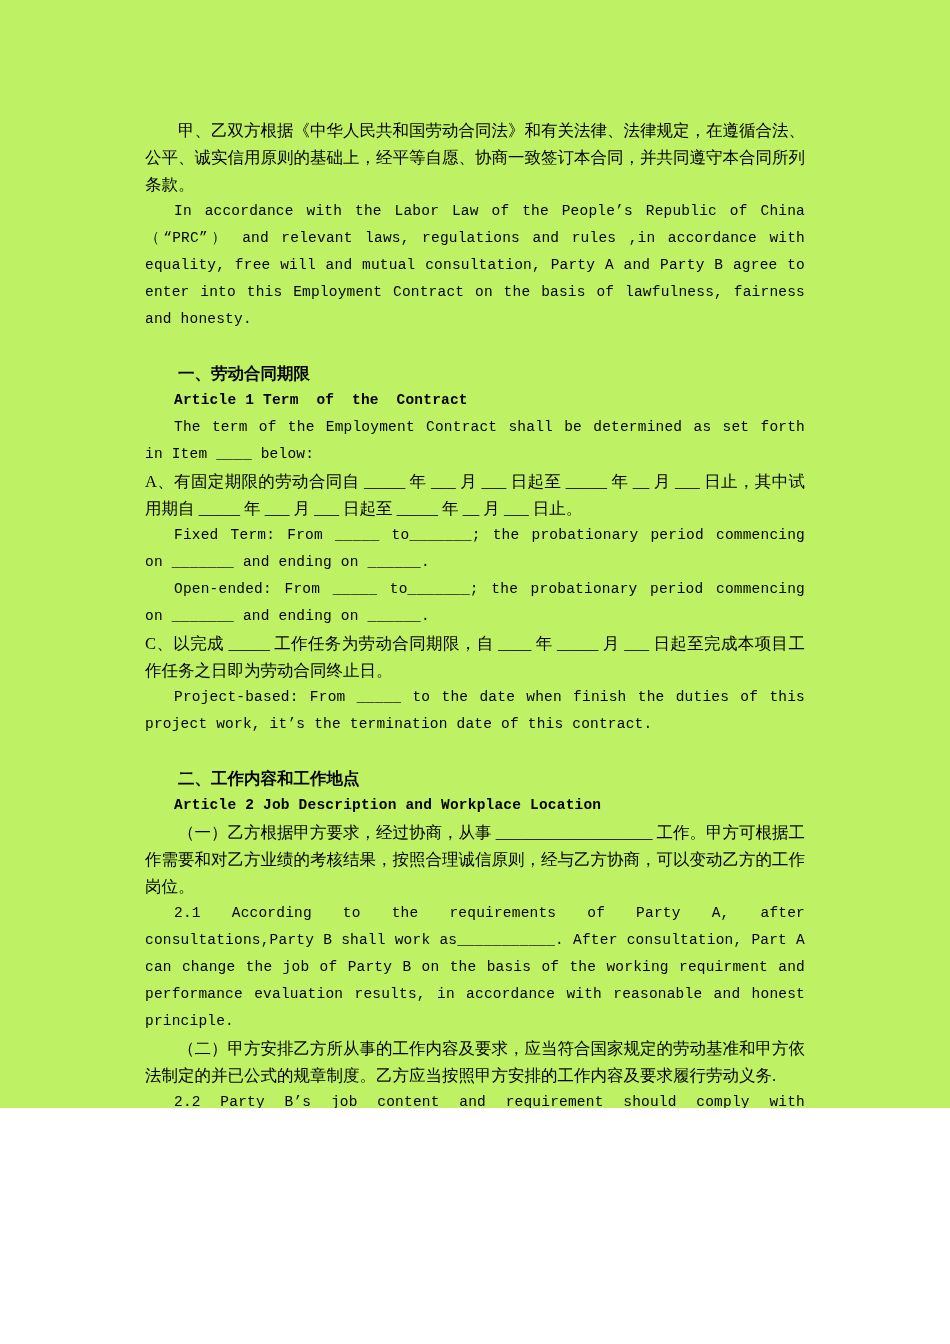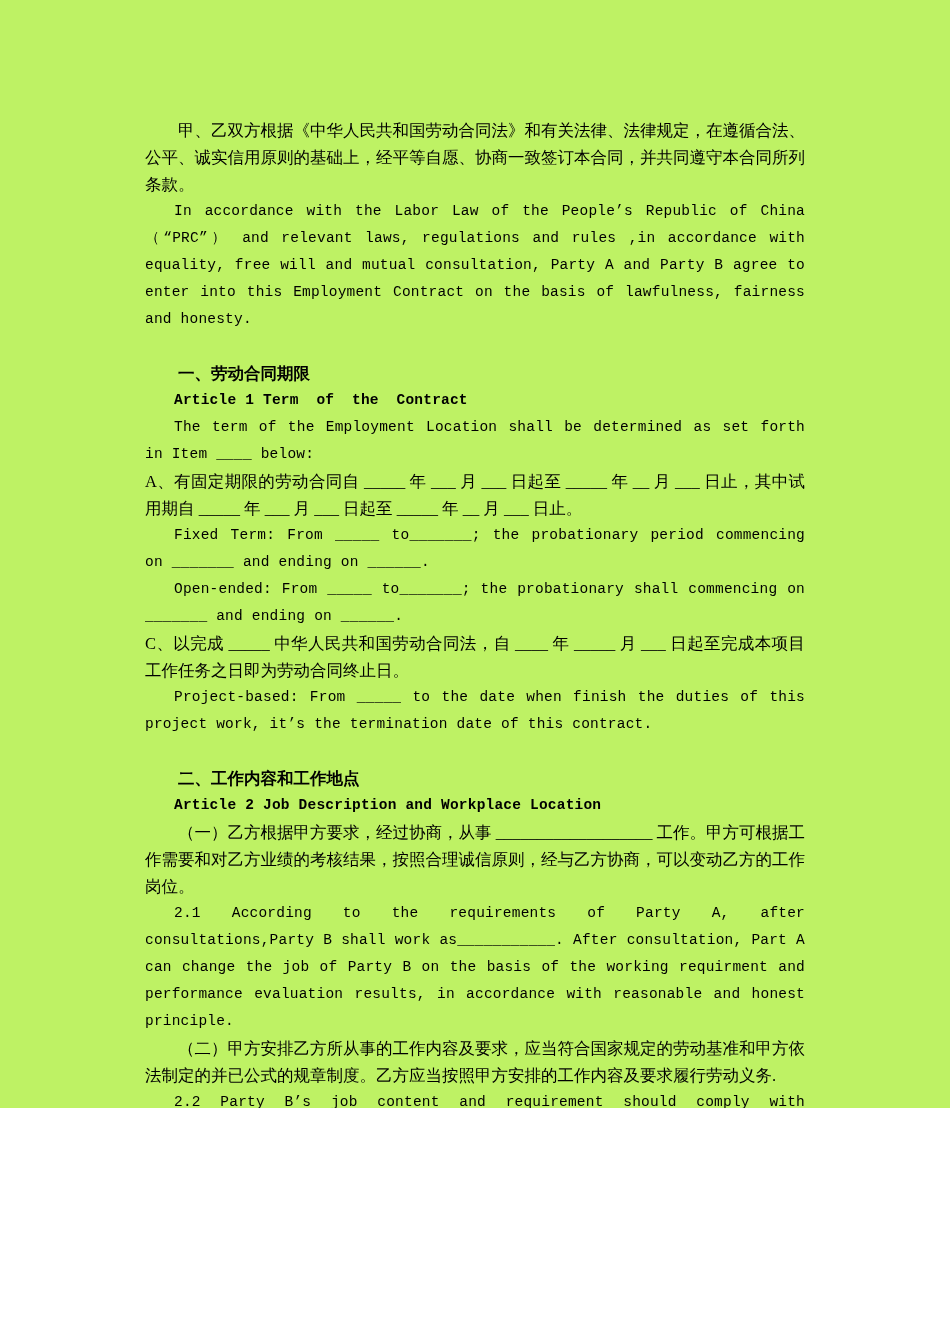--- a/index.html
+++ b/index.html
@@ -54,25 +54,25 @@
   <div class="content">
 
     <section>
       <p class="cn indent">甲、乙双方根据《中华人民共和国劳动合同法》和有关法律、法律规定，在遵循合法、公平、诚实信用原则的基础上，经平等自愿、协商一致签订本合同，并共同遵守本合同所列条款。</p>
       <p class="en indent">In accordance with the Labor Law of the People’s Republic of China （“PRC”） and relevant laws, regulations and rules ,in accordance with equality, free will and mutual consultation, Party A and Party B agree to enter into this Employment Contract on the basis of lawfulness, fairness and honesty.</p>
     </section>
 
     <section>
       <p class="cn indent bold gap prewrap">一、劳动合同期限</p>
       <p class="en indent bold prewrap">Article 1 Term  of  the  Contract</p>
-      <p class="en indent">The term of the Employment Location shall be determined as set forth in Item ____ below:</p>
+      <p class="en indent">The term of the Employment Contract shall be determined as set forth in Item ____ below:</p>
       <p class="cn">A、有固定期限的劳动合同自 _____ 年 ___ 月 ___ 日起至 _____ 年 __ 月 ___ 日止，其中试用期自 _____ 年 ___ 月 ___ 日起至 _____ 年 __ 月 ___ 日止。</p>
       <p class="en indent">Fixed Term: From _____ to_______; the probationary period commencing on _______ and ending on ______.</p>
-      <p class="en indent">Open-ended: From _____ to_______; the probationary shall commencing on _______ and ending on ______.</p>
-      <p class="cn">C、以完成 _____ 中华人民共和国劳动合同法，自 ____ 年 _____ 月 ___ 日起至完成本项目工作任务之日即为劳动合同终止日。</p>
+      <p class="en indent">Open-ended: From _____ to_______; the probationary period commencing on _______ and ending on ______.</p>
+      <p class="cn">C、以完成 _____ 工作任务为劳动合同期限，自 ____ 年 _____ 月 ___ 日起至完成本项目工作任务之日即为劳动合同终止日。</p>
       <p class="en indent">Project-based: From _____ to the date when finish the duties of this project work, it’s the termination date of this contract.</p>
     </section>
 
     <section>
       <p class="cn indent bold gap">二、工作内容和工作地点</p>
       <p class="en indent bold">Article 2 Job Description and Workplace Location</p>
       <p class="cn indent">（一）乙方根据甲方要求，经过协商，从事 ___________________ 工作。甲方可根据工作需要和对乙方业绩的考核结果，按照合理诚信原则，经与乙方协商，可以变动乙方的工作岗位。</p>
       <p class="en indent">2.1 According to the requirements of Party A, after consultations,Party B shall work as___________. After consultation, Part A can change the job of Party B on the basis of the working requirment and performance evaluation results, in accordance with reasonable and honest principle.</p>
       <p class="cn indent">（二）甲方安排乙方所从事的工作内容及要求，应当符合国家规定的劳动基准和甲方依法制定的并已公式的规章制度。乙方应当按照甲方安排的工作内容及要求履行劳动义务.</p>
       <p class="en indent">2.2 Party B’s job content and requirement should comply with provisions of the labor standards, rules and regulations established legally by Party A,which is known to the public. Party B shall fulfill labor obligations in accordance with the job content and requirement of Party A.</p>

